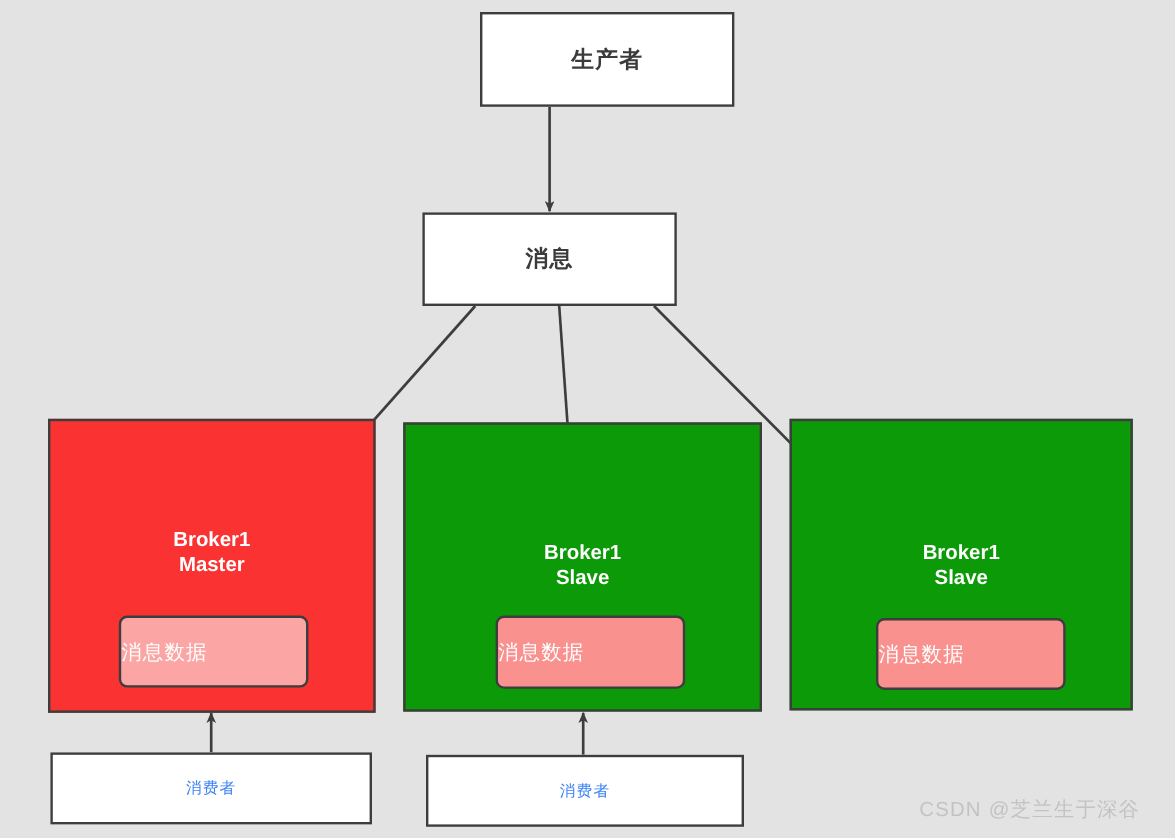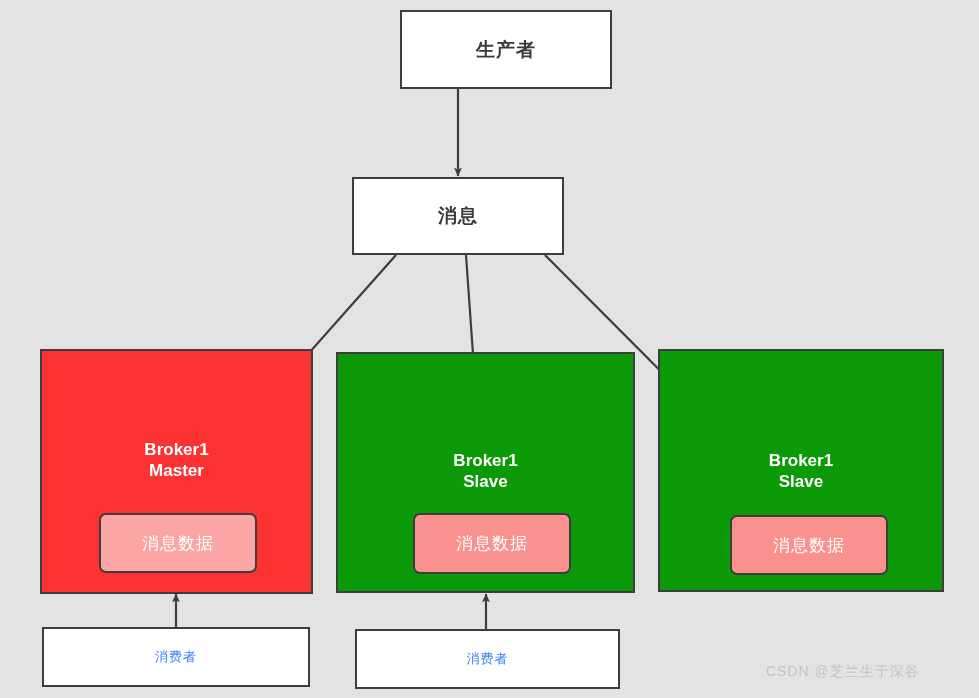--- a/index.html
+++ b/index.html
@@ -70,30 +70,30 @@
     right: 0;
   }
   .data-chip {
     position: absolute;
     box-sizing: border-box;
     background: #f9918f;
     border: 2px solid #3d3d3d;
     border-radius: 7px;
     display: flex;
     align-items: center;
-    justify-content: center;
+    justify-content: flex-start;
     color: #ffffff;
     font-size: 17px;
     letter-spacing: 1px;
   }
   .data-chip.master-chip { background: #fba6a4; }
   .watermark {
     position: absolute;
     color: #c3c3c3;
-    font-size: 14px;
+    font-size: 17px;
     letter-spacing: 1px;
     white-space: nowrap;
   }
 </style>
 </head>
 <body>
 
 <div id="canvas">
 
   <svg class="edges" viewBox="0 0 979 698">

